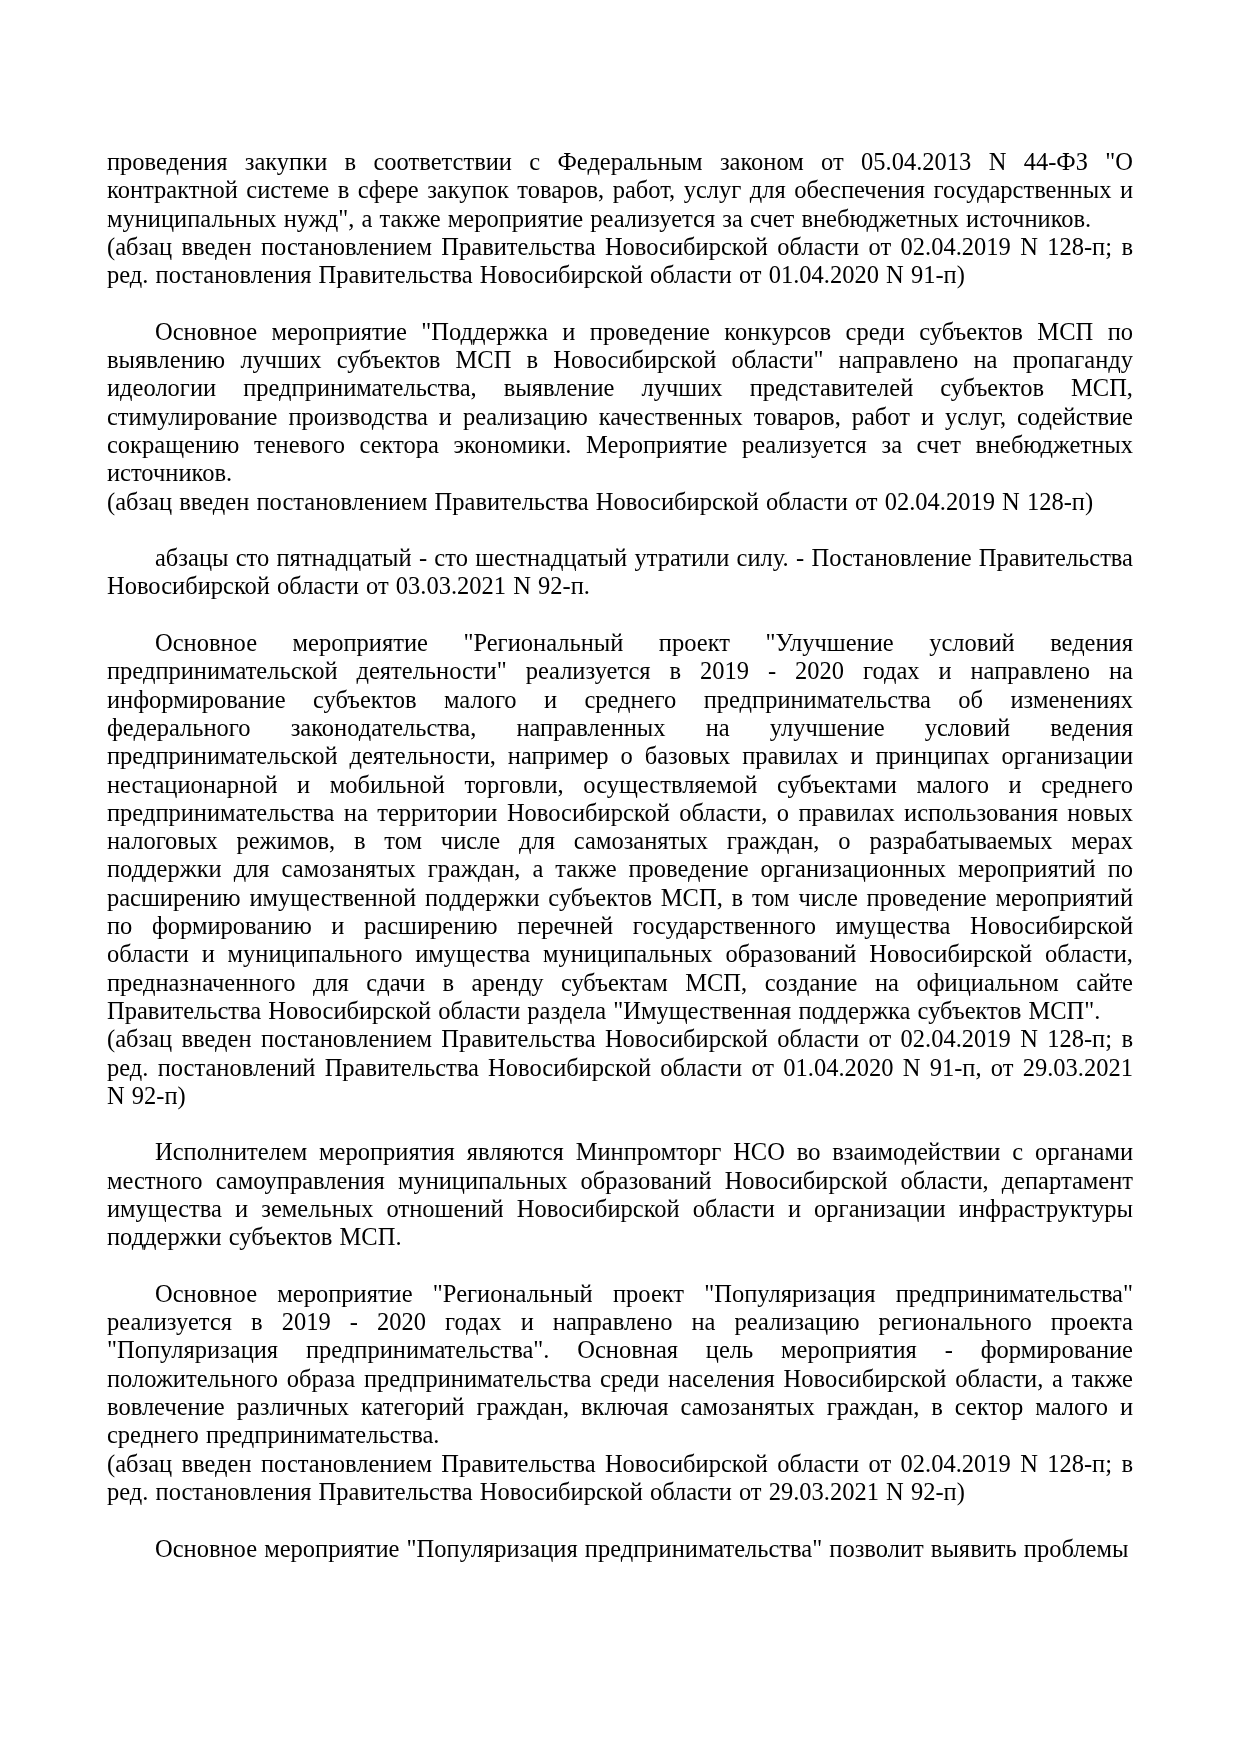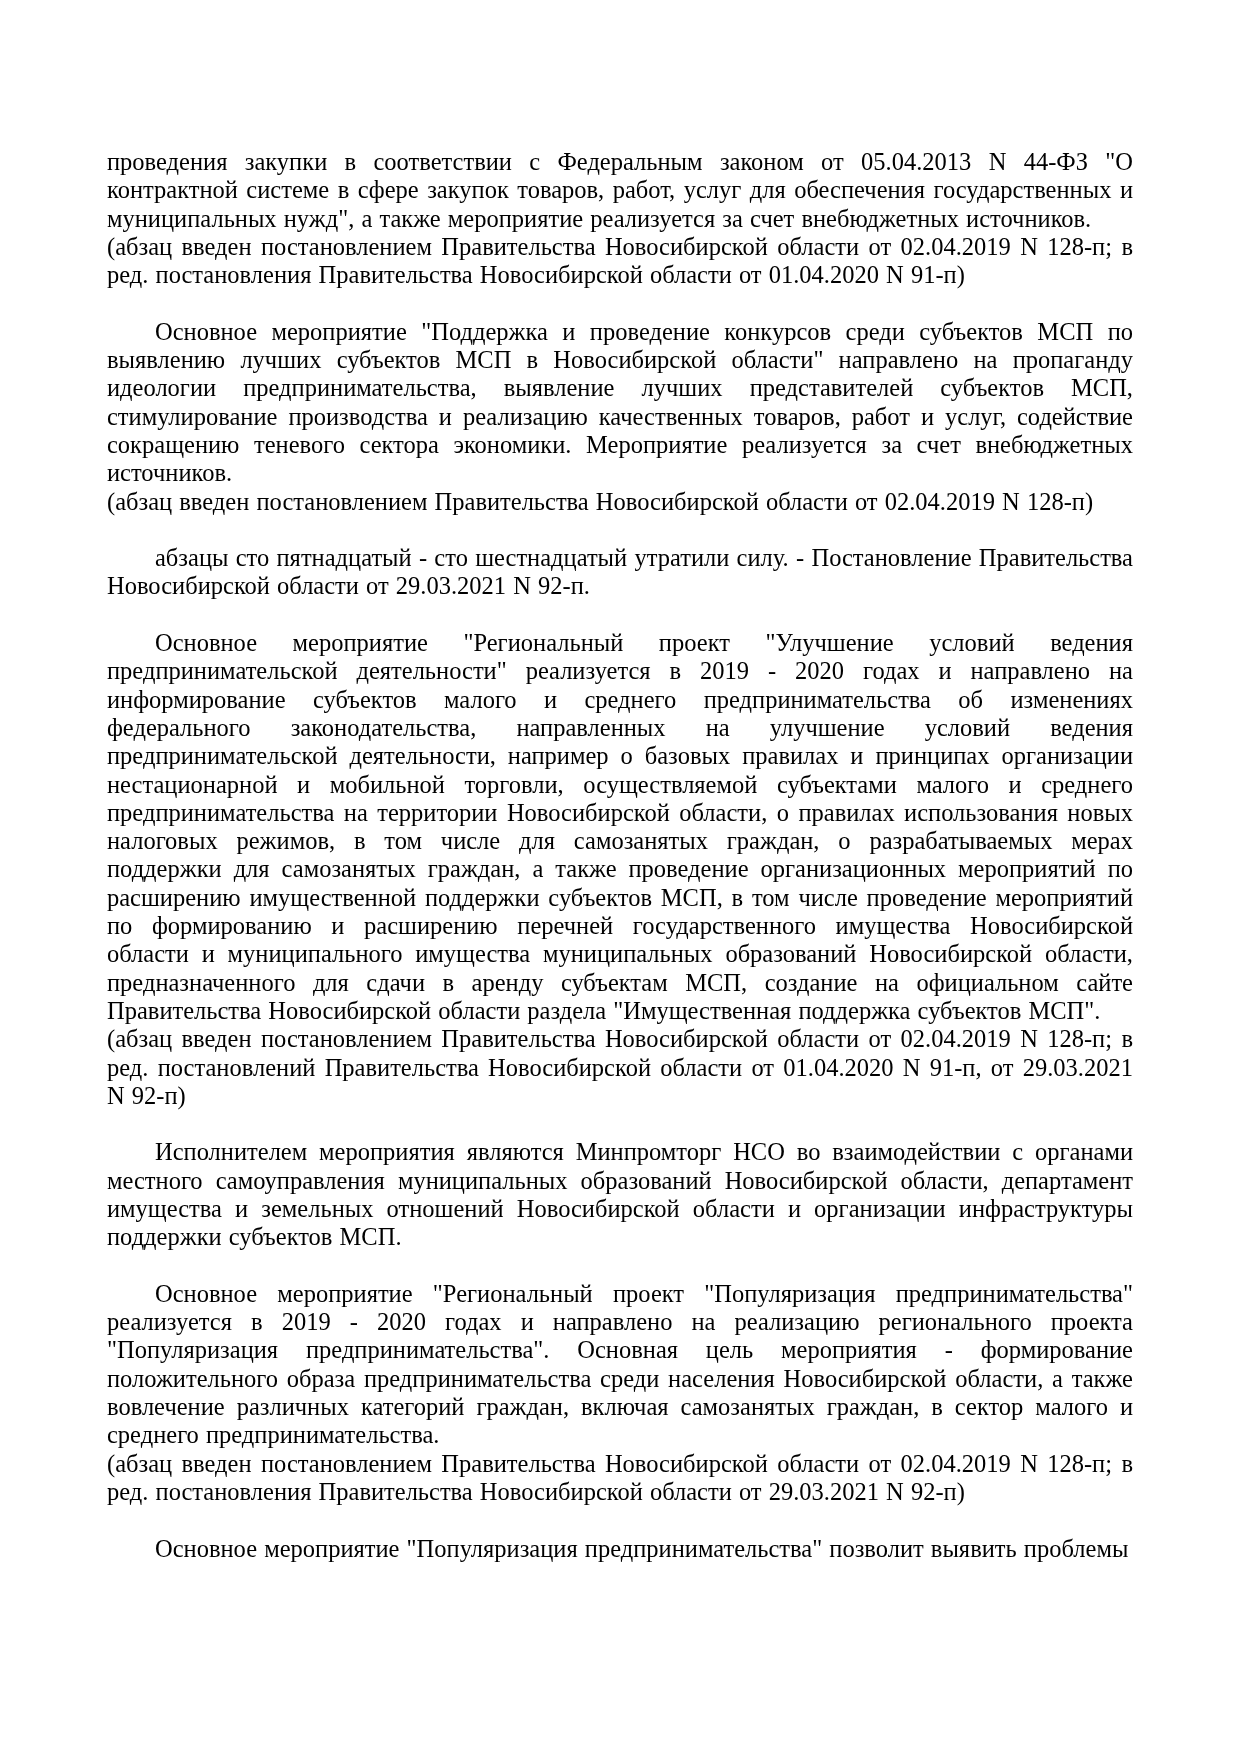--- a/index.html
+++ b/index.html
@@ -40,21 +40,21 @@
 
 <div class="page">
   <div class="text-block">
 
     <p class="para">проведения закупки в соответствии с Федеральным законом от 05.04.2013 N 44-ФЗ "О контрактной системе в сфере закупок товаров, работ, услуг для обеспечения государственных и муниципальных нужд", а также мероприятие реализуется за счет внебюджетных источников.</p>
     <p class="para">(абзац введен постановлением Правительства Новосибирской области от 02.04.2019 N 128-п; в ред. постановления Правительства Новосибирской области от 01.04.2020 N 91-п)</p>
 
     <p class="para indent gap">Основное мероприятие "Поддержка и проведение конкурсов среди субъектов МСП по выявлению лучших субъектов МСП в Новосибирской области" направлено на пропаганду идеологии предпринимательства, выявление лучших представителей субъектов МСП, стимулирование производства и реализацию качественных товаров, работ и услуг, содействие сокращению теневого сектора экономики. Мероприятие реализуется за счет внебюджетных источников.</p>
     <p class="para">(абзац введен постановлением Правительства Новосибирской области от 02.04.2019 N 128-п)</p>
 
-    <p class="para indent gap">абзацы сто пятнадцатый - сто шестнадцатый утратили силу. - Постановление Правительства Новосибирской области от 29.03.2021 N 92-п.</p>
+    <p class="para indent gap">абзацы сто пятнадцатый - сто шестнадцатый утратили силу. - Постановление Правительства Новосибирской области от 03.03.2021 N 92-п.</p>
 
     <p class="para indent gap">Основное мероприятие "Региональный проект "Улучшение условий ведения предпринимательской деятельности" реализуется в 2019 - 2020 годах и направлено на информирование субъектов малого и среднего предпринимательства об изменениях федерального законодательства, направленных на улучшение условий ведения предпринимательской деятельности, например о базовых правилах и принципах организации нестационарной и мобильной торговли, осуществляемой субъектами малого и среднего предпринимательства на территории Новосибирской области, о правилах использования новых налоговых режимов, в том числе для самозанятых граждан, о разрабатываемых мерах поддержки для самозанятых граждан, а также проведение организационных мероприятий по расширению имущественной поддержки субъектов МСП, в том числе проведение мероприятий по формированию и расширению перечней государственного имущества Новосибирской области и муниципального имущества муниципальных образований Новосибирской области, предназначенного для сдачи в аренду субъектам МСП, создание на официальном сайте Правительства Новосибирской области раздела "Имущественная поддержка субъектов МСП".</p>
     <p class="para">(абзац введен постановлением Правительства Новосибирской области от 02.04.2019 N 128-п; в ред. постановлений Правительства Новосибирской области от 01.04.2020 N 91-п, от 29.03.2021 N 92-п)</p>
 
     <p class="para indent gap">Исполнителем мероприятия являются Минпромторг НСО во взаимодействии с органами местного самоуправления муниципальных образований Новосибирской области, департамент имущества и земельных отношений Новосибирской области и организации инфраструктуры поддержки субъектов МСП.</p>
 
     <p class="para indent gap">Основное мероприятие "Региональный проект "Популяризация предпринимательства" реализуется в 2019 - 2020 годах и направлено на реализацию регионального проекта "Популяризация предпринимательства". Основная цель мероприятия - формирование положительного образа предпринимательства среди населения Новосибирской области, а также вовлечение различных категорий граждан, включая самозанятых граждан, в сектор малого и среднего предпринимательства.</p>
     <p class="para">(абзац введен постановлением Правительства Новосибирской области от 02.04.2019 N 128-п; в ред. постановления Правительства Новосибирской области от 29.03.2021 N 92-п)</p>
 
     <p class="para indent gap">Основное мероприятие "Популяризация предпринимательства" позволит выявить проблемы</p>

